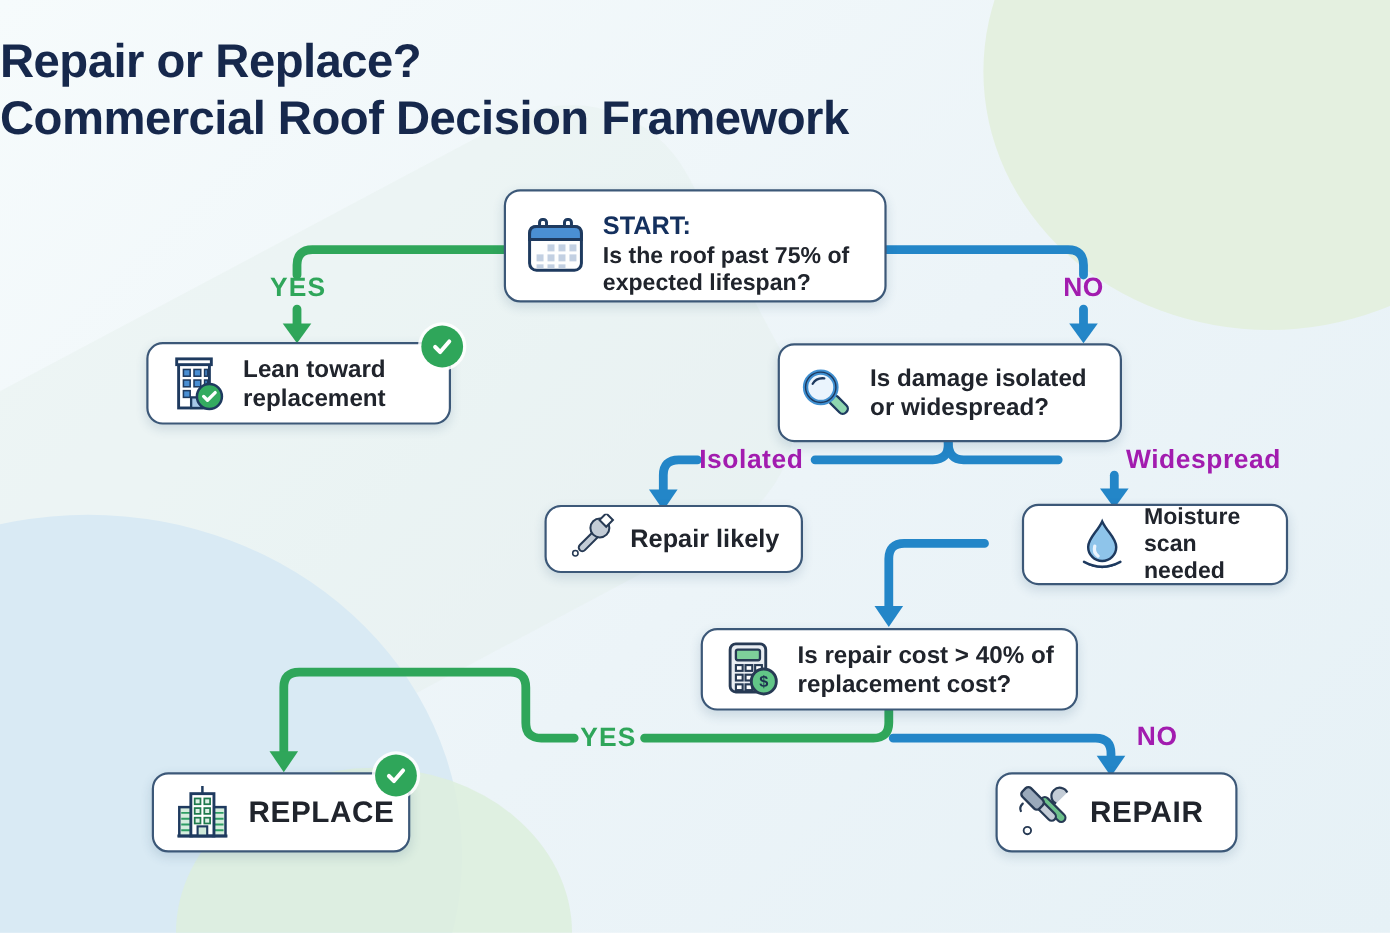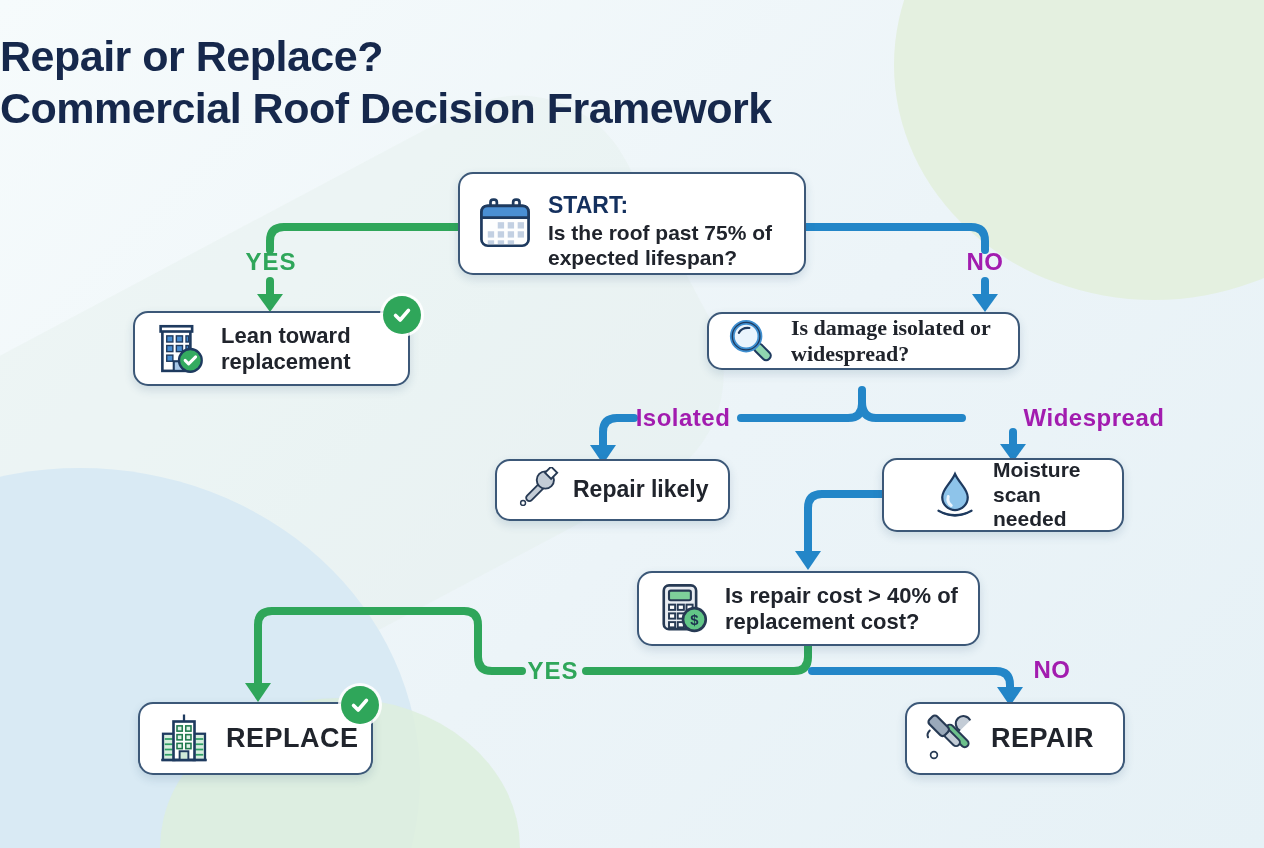--- a/index.html
+++ b/index.html
@@ -135,41 +135,41 @@
     <path d="M39 45 l4 4 l8 -8" fill="none" stroke="#fff" stroke-width="3.4" stroke-linecap="round" stroke-linejoin="round"></path>
   </svg>
   <div class="txt" style="font-size:22px;">Lean toward replacement</div>
   <span class="badge" style="right:-13px;top:-17px;">
     <svg width="22" height="22" viewBox="0 0 24 24">
       <path d="M5 12.5 l5 5 L19 7" fill="none" stroke="#fff" stroke-width="4" stroke-linecap="round" stroke-linejoin="round"></path>
     </svg>
   </span>
 </div>
 
-<div class="node" style="left:707px;top:312px;width:313px;height:58px;font-family:Liberation Serif, serif;">
+<div class="node" style="left:707px;top:312px;width:313px;height:90px;">
   <svg class="icon" width="52" height="52" viewBox="0 0 64 64">
     <rect x="36" y="34" width="24" height="11" rx="5" transform="rotate(45 40 40)" fill="#8fd6b0" stroke="#1e3a5f" stroke-width="2.6"></rect>
     <circle cx="26" cy="26" r="17" fill="#eaf4fd" stroke="#3f8fd0" stroke-width="6"></circle>
     <circle cx="26" cy="26" r="17" fill="none" stroke="#1e3a5f" stroke-width="1.6"></circle>
     <path d="M17 22 q4 -7 13 -6" fill="none" stroke="#1e3a5f" stroke-width="2.6" stroke-linecap="round"></path>
   </svg>
   <div class="txt" style="font-size:22px;">Is damage isolated or widespread?</div>
 </div>
 
 <div class="node" style="left:495px;top:459px;width:235px;height:62px;align-items:center;">
   <svg class="icon" width="46" height="46" viewBox="0 0 64 64">
     <rect x="14" y="29" width="36" height="9" rx="4.5" transform="rotate(-45 32 33)" fill="#c3ccd6" stroke="#273a54" stroke-width="2.6"></rect>
     <circle cx="45" cy="18" r="12" fill="#c3ccd6" stroke="#273a54" stroke-width="2.6"></circle>
     <rect x="47" y="2" width="12" height="12" transform="rotate(45 53 8)" fill="#fdfefe" stroke="#273a54" stroke-width="2.6"></rect>
     <circle cx="14" cy="50" r="3.4" fill="#fdfefe" stroke="#273a54" stroke-width="2"></circle>
   </svg>
   <div class="txt" style="font-size:23px;">Repair likely</div>
 </div>
 
-<div class="node" style="left:882px;top:458px;width:242px;height:74px;padding-left:47px;">
+<div class="node" style="left:929px;top:458px;width:242px;height:74px;padding-left:47px;">
   <svg class="icon" width="48" height="48" viewBox="0 0 64 64">
     <path d="M32 4 C38 17 49 24 49 35 A17 17 0 1 1 15 35 C15 24 26 17 32 4 Z" fill="#8ec4ea" stroke="#1e3a5f" stroke-width="3"></path>
     <path d="M23 34 q-2 8 4 12" fill="none" stroke="#eaf4fd" stroke-width="4" stroke-linecap="round"></path>
     <path d="M10 53 q22 12 44 0" fill="none" stroke="#1e3a5f" stroke-width="3" stroke-linecap="round"></path>
     <path d="M16 56 q16 7 32 0" fill="none" stroke="#1e3a5f" stroke-width="2.4" stroke-linecap="round"></path>
   </svg>
   <div class="txt" style="font-size:21px;">Moisture scan needed</div>
 </div>
 
 <div class="node" style="left:637px;top:571px;width:343px;height:75px;">

